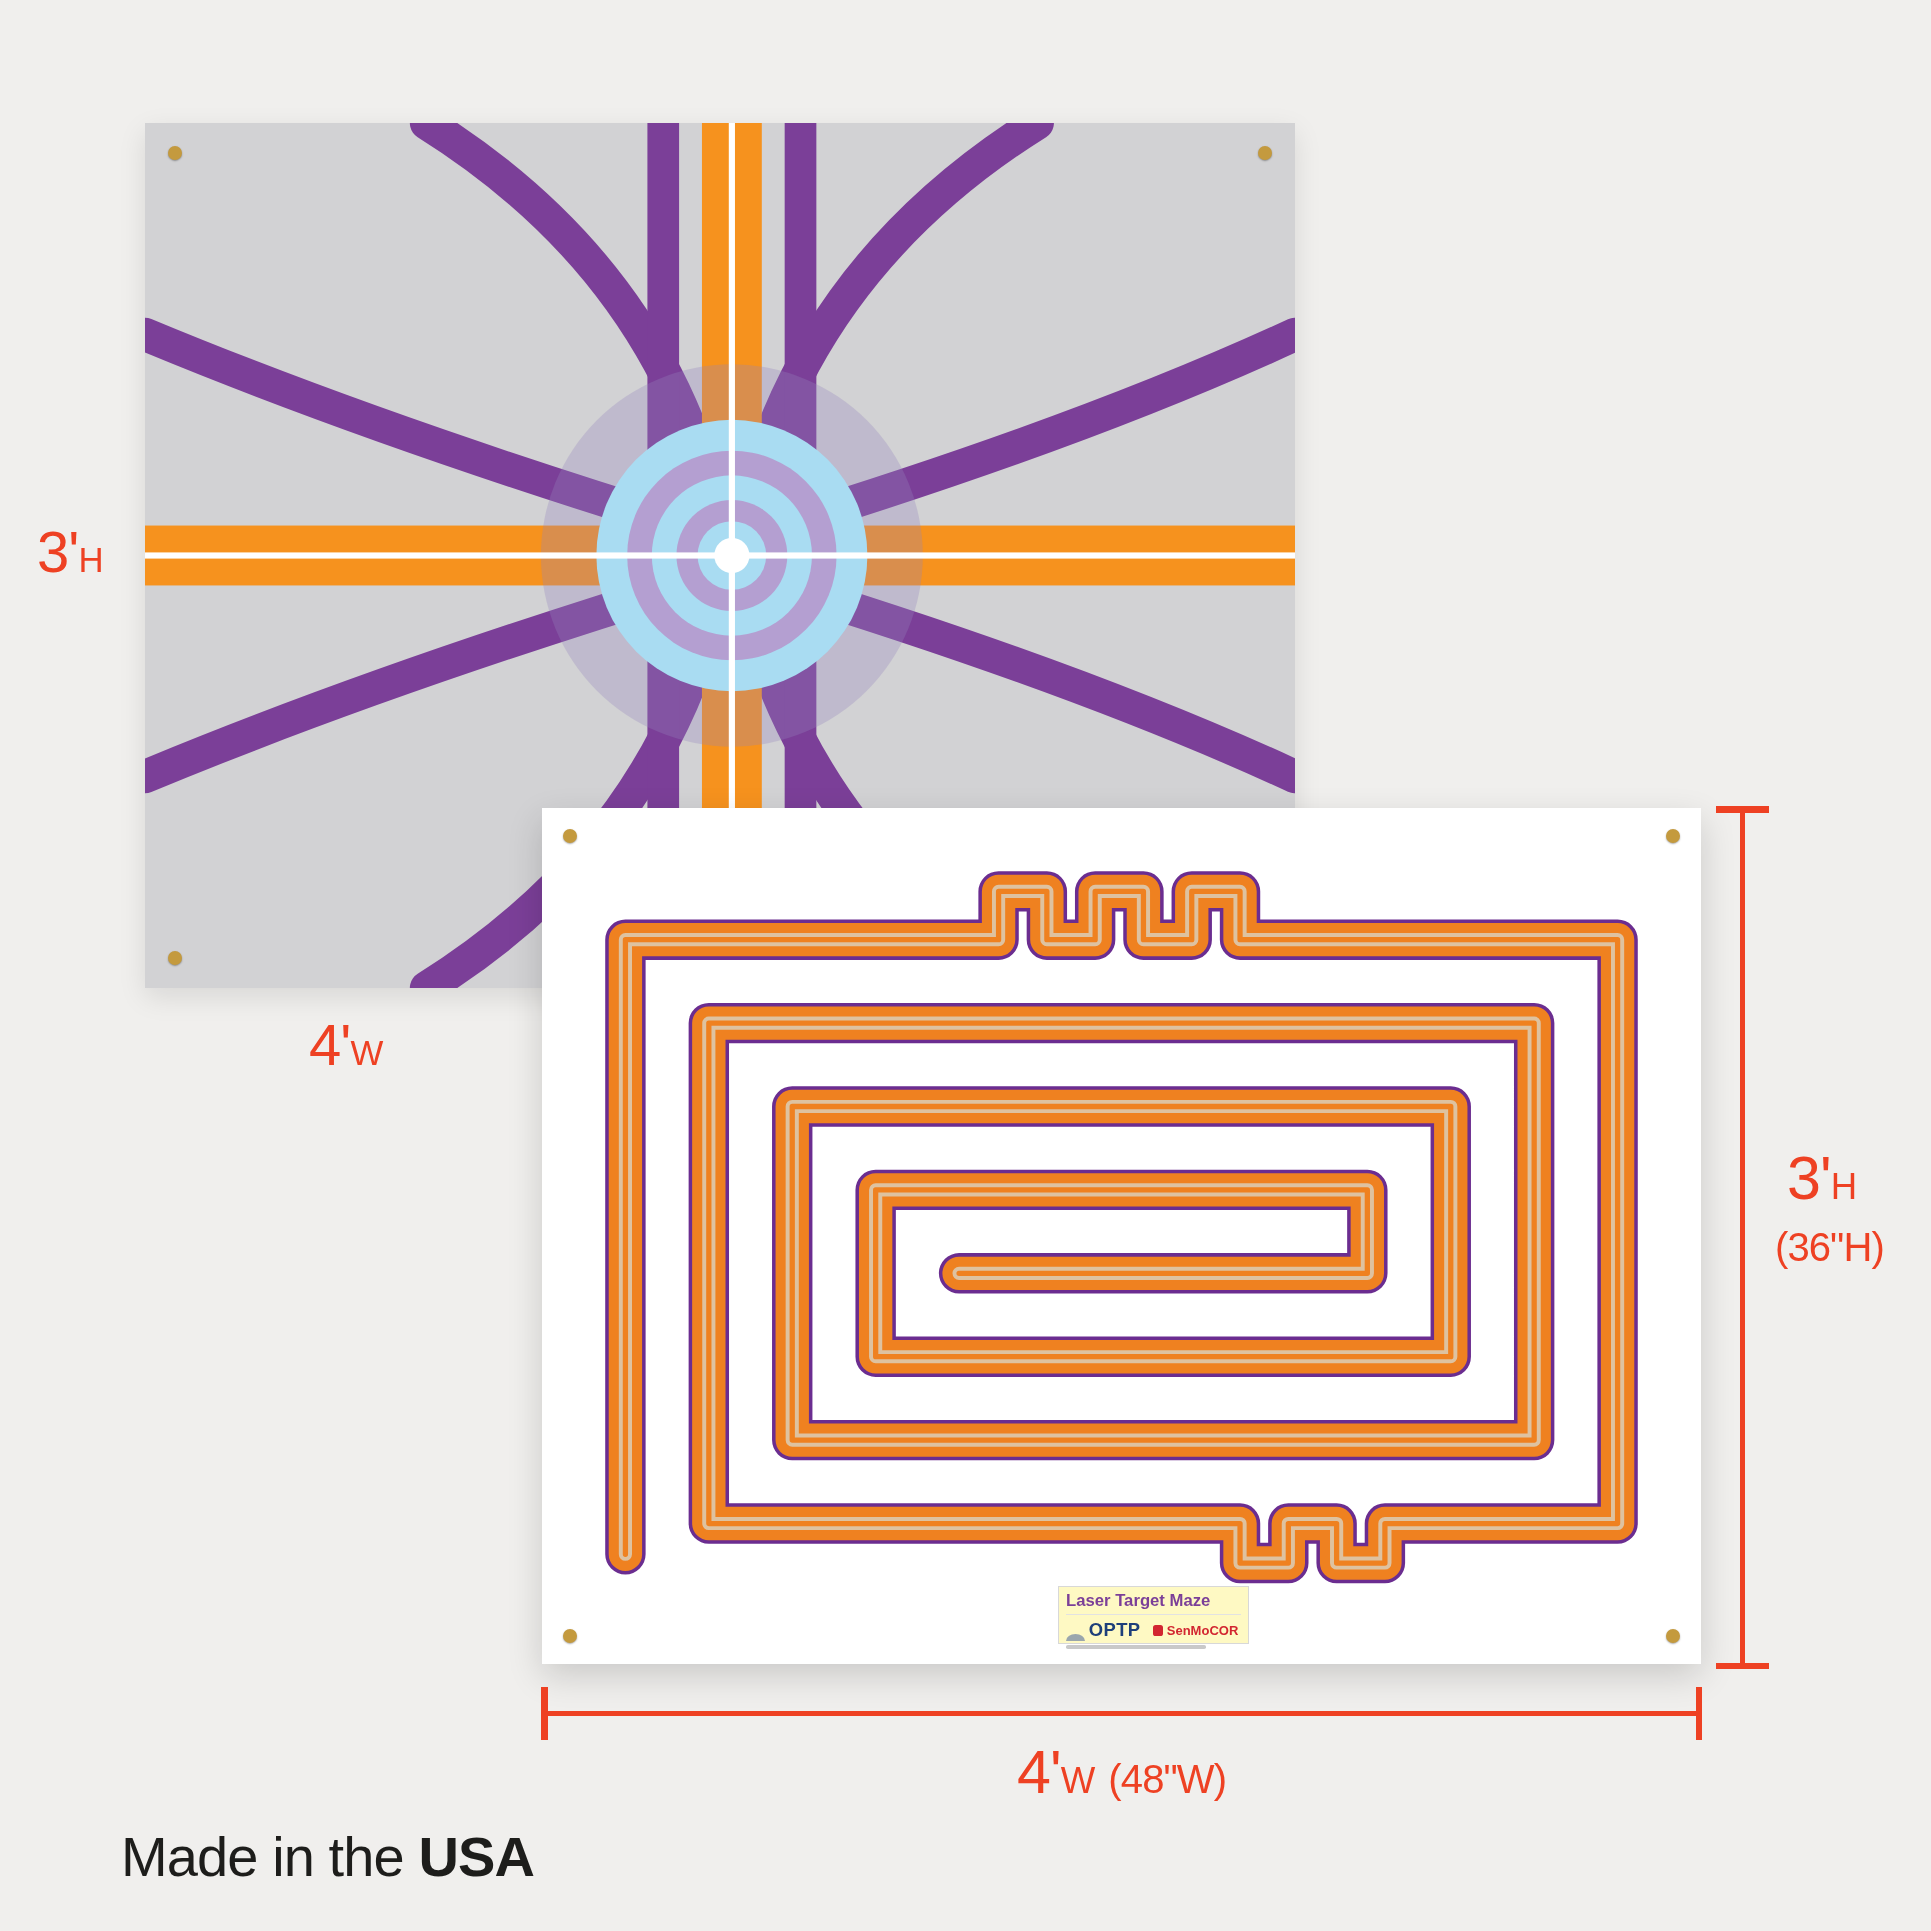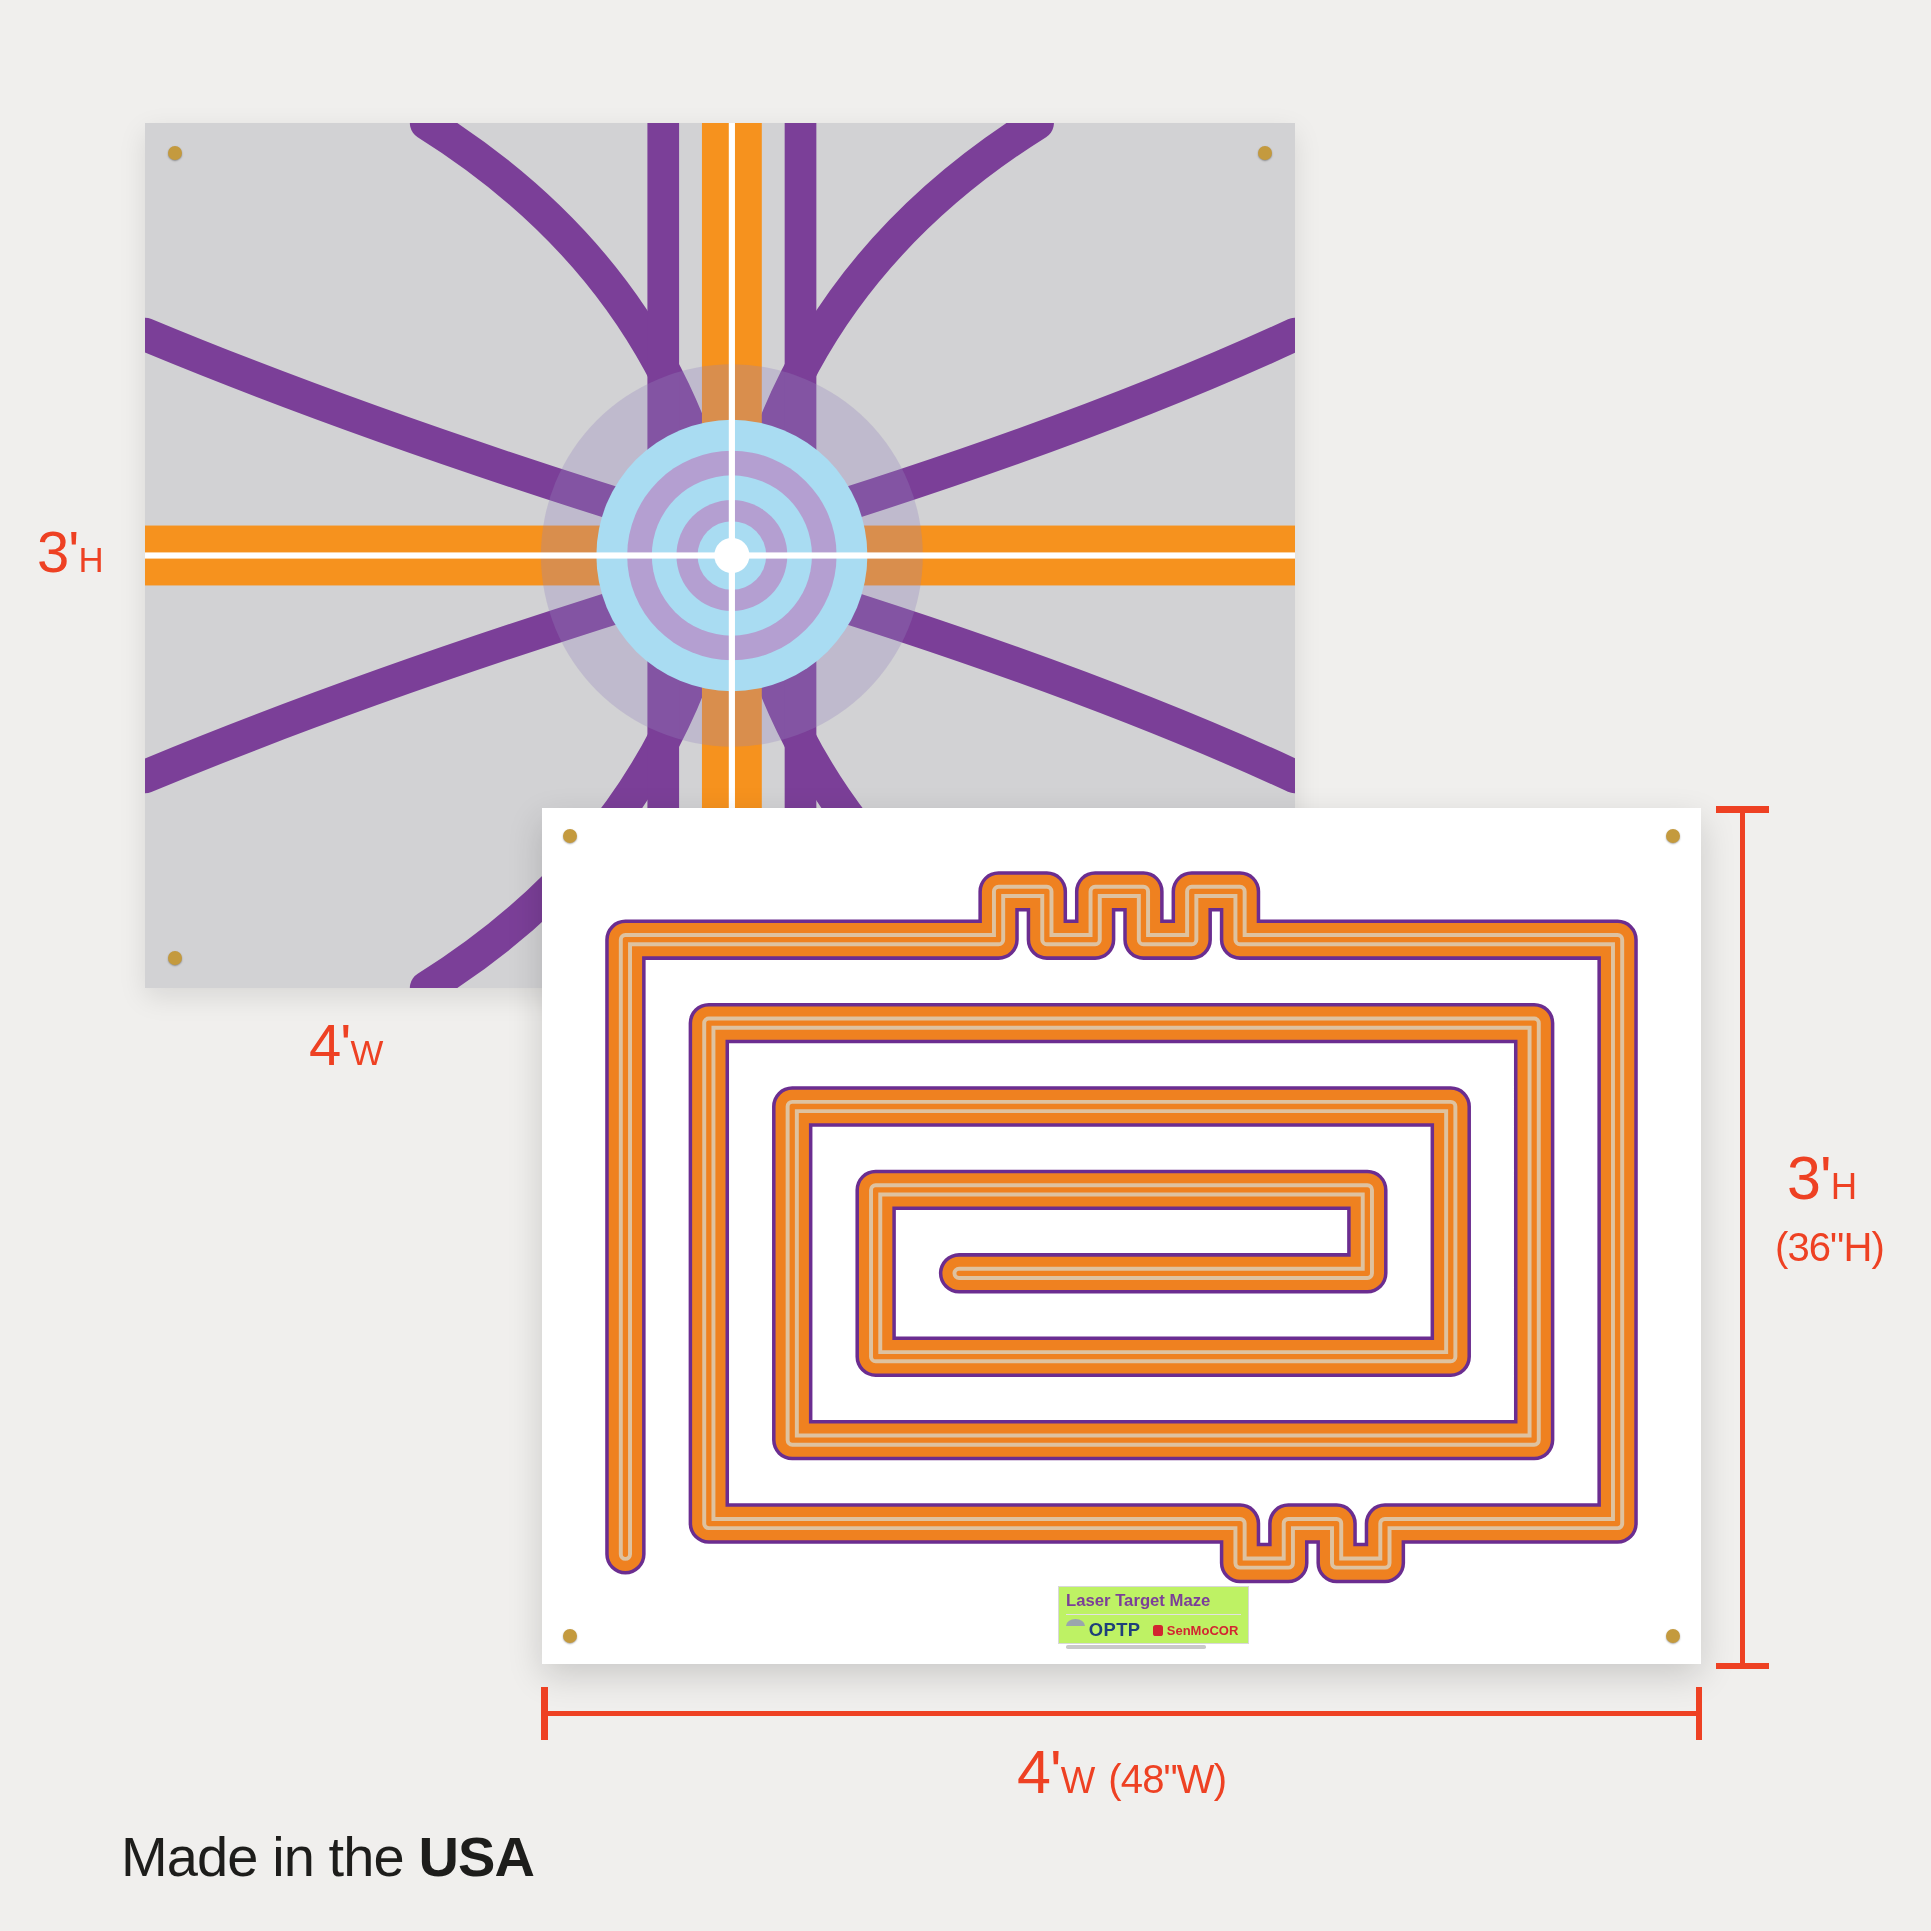--- a/index.html
+++ b/index.html
@@ -31,24 +31,24 @@
   .g-tl{left:23px;top:23px;}
   .g-tr{right:23px;top:23px;}
   .g-bl{left:23px;bottom:23px;}
   .g-br{right:23px;bottom:23px;}
   .banner-maze .g-tl{left:21px;top:21px;}
   .banner-maze .g-tr{right:21px;top:21px;}
   .banner-maze .g-bl{left:21px;bottom:21px;}
   .banner-maze .g-br{right:21px;bottom:21px;}
 
   
-  .maze-card{position:absolute;left:516px;top:778px;width:191px;height:58px;background:#bef264;border:0.9px solid #d8d8d8;padding:4.4px 7px 3.5px 7px;}
+  .maze-card{position:absolute;left:516px;top:778px;width:191px;height:58px;background:#fef9c3;border:0.9px solid #d8d8d8;padding:4.4px 7px 3.5px 7px;}
   .maze-card-title{font-size:16.7px;color:var(--c_purple,#7b3f98);font-weight:bold;border-bottom:0.9px solid #e2e2e2;padding-bottom:2.6px;}
   .maze-brands{display:flex;align-items:center;gap:12.3px;margin-top:4.4px;}
-  .brand-optp{font-size:18.4px;font-weight:bold;color:var(--c_brand_navy,#1e3f7a);letter-spacing:0.4px;display:flex;align-items:flex-start;gap:3.5px;}
+  .brand-optp{font-size:18.4px;font-weight:bold;color:var(--c_brand_navy,#1e3f7a);letter-spacing:0.4px;display:flex;align-items:flex-end;gap:3.5px;}
   .optp-swoosh{display:inline-block;width:19.3px;height:7px;border-radius:50%/100% 100% 0 0;background:#9aa6ad;}
   .brand-senmocor{font-size:13px;font-weight:bold;color:var(--c_brand_red,#d22630);display:flex;align-items:center;gap:3.5px;}
   .senmocor-mark{display:inline-block;width:10.5px;height:10.5px;border-radius:2.6px;background:var(--c_brand_red,#d22630);}
   .fine-print-bar{margin-top:3.5px;height:4.4px;width:140px;background:#c9c9c9;border-radius:1.8px;}
 
   
   .dim-label{position:absolute;color:var(--c_accent,#ee4123);font-weight:normal;letter-spacing:-0.9px;white-space:nowrap;}
   .dim-big{font-size:61px;line-height:1;}
   .dim-unit{font-size:0.60em;}
   .dim-alt{font-size:40px;line-height:1;}

